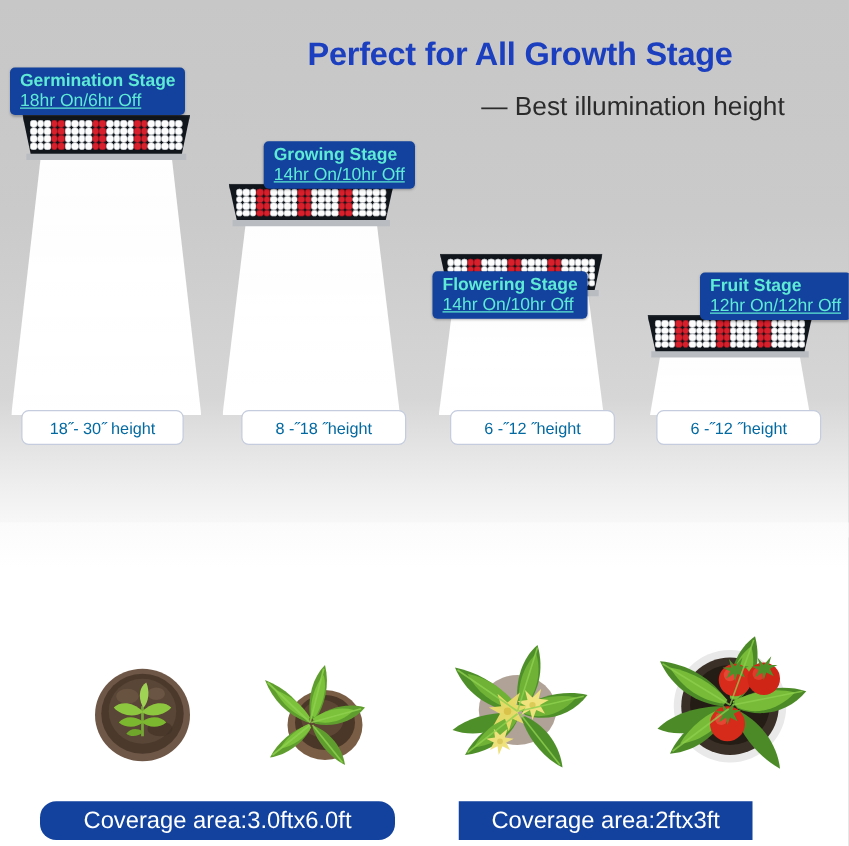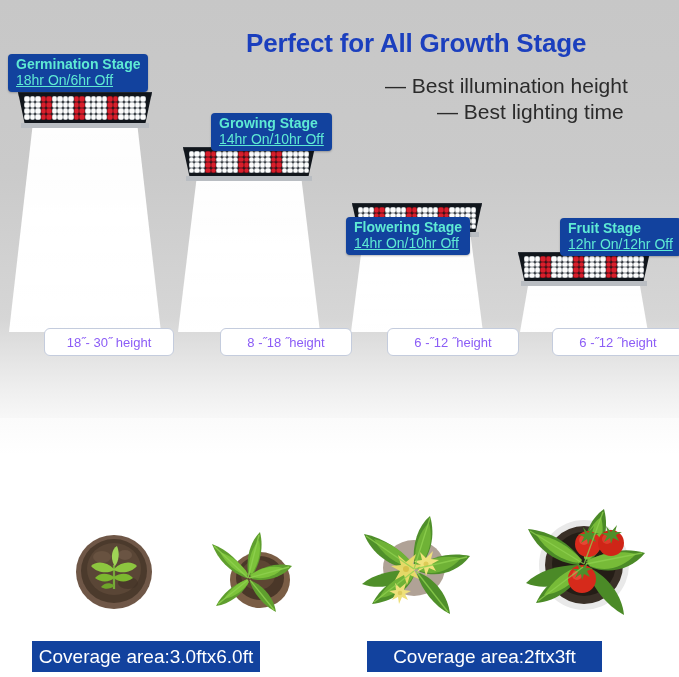--- a/index.html
+++ b/index.html
@@ -87,26 +87,25 @@
   }
   .badge .b1{font-weight:bold;font-size:14px;white-space:nowrap;display:block;}
   .badge .b2{font-size:14px;white-space:nowrap;display:block;text-decoration:underline;}
 
   
   .hbox{
     position:absolute;
     background:#ffffff;
     border:1px solid #c4ccdd;
     border-radius:6px;
-    color:#8b5cf6;
+    color:#0369a1;
     font-size:13px;
     display:flex;align-items:center;justify-content:center;
     white-space:nowrap;
     box-sizing:border-box;
-    margin-left:27px;
   }
 
   
   .cov{
     position:absolute;
     background:#12429e;
     color:#fff;
     font-size:19px;
     display:flex;align-items:center;justify-content:center;
     white-space:nowrap;
@@ -127,21 +126,20 @@
 
   <div id="beams">
       <div class="beam" style="left: 9px; top: 122px; width: 152px; height: 210px; clip-path: polygon(15.79% 0%, 84.21% 0%, 100% 100%, 0% 100%);"></div>
       <div class="beam" style="left: 178px; top: 175px; width: 142px; height: 157px; clip-path: polygon(13.38% 0%, 86.62% 0%, 100% 100%, 0% 100%);"></div>
       <div class="beam" style="left: 351px; top: 231px; width: 132px; height: 101px; clip-path: polygon(9.85% 0%, 90.15% 0%, 100% 100%, 0% 100%);"></div>
       <div class="beam" style="left: 520px; top: 280px; width: 128px; height: 52px; clip-path: polygon(7.03% 0%, 92.97% 0%, 100% 100%, 0% 100%);"></div>
     </div>
 
   <div class="title">Perfect for All Growth Stage</div>
   <div class="sub sub1">— Best illumination height</div>
-  <div class="sub sub2">— Best lighting time</div>
 
   <div id="panels">
       <div class="panel-wrap" style="left: 18px; top: 92px; width: 134px; height: 32px;">
         <div class="panel" style="clip-path: polygon(0% 0%, 100% 0%, 95% 100%, 5% 100%);">
           <div class="leds" style="grid-template-columns: repeat(22, 1fr); grid-template-rows: repeat(4, 1fr); padding: 2px 4px; box-sizing: border-box;">
             <span class="led"></span>
             <span class="led"></span>
             <span class="led"></span>
             <span class="led r"></span>
             <span class="led r"></span>
@@ -668,16 +666,16 @@
       </g>
       <g stroke="#8fd14f" stroke-width="1.3" fill="none" opacity=".75">
         <path d="M72 59 L18 26"></path>
           <path d="M72 59 L91 7"></path>
         <path d="M74 59 L130 48"></path>
           <path d="M71 62 L26 96"></path>
       </g>
     </svg>
   </div>
 
-  <div class="cov" style="left:32px;top:641px;width:228px;height:31px;">Coverage area:3.0ftx6.0ft</div>
+  <div class="cov" style="left:32px;top:641px;width:284px;height:31px;border-radius:13px;">Coverage area:3.0ftx6.0ft</div>
   <div class="cov" style="left:367px;top:641px;width:235px;height:31px;">Coverage area:2ftx3ft</div>
 
 </div>
 
 </body></html>

